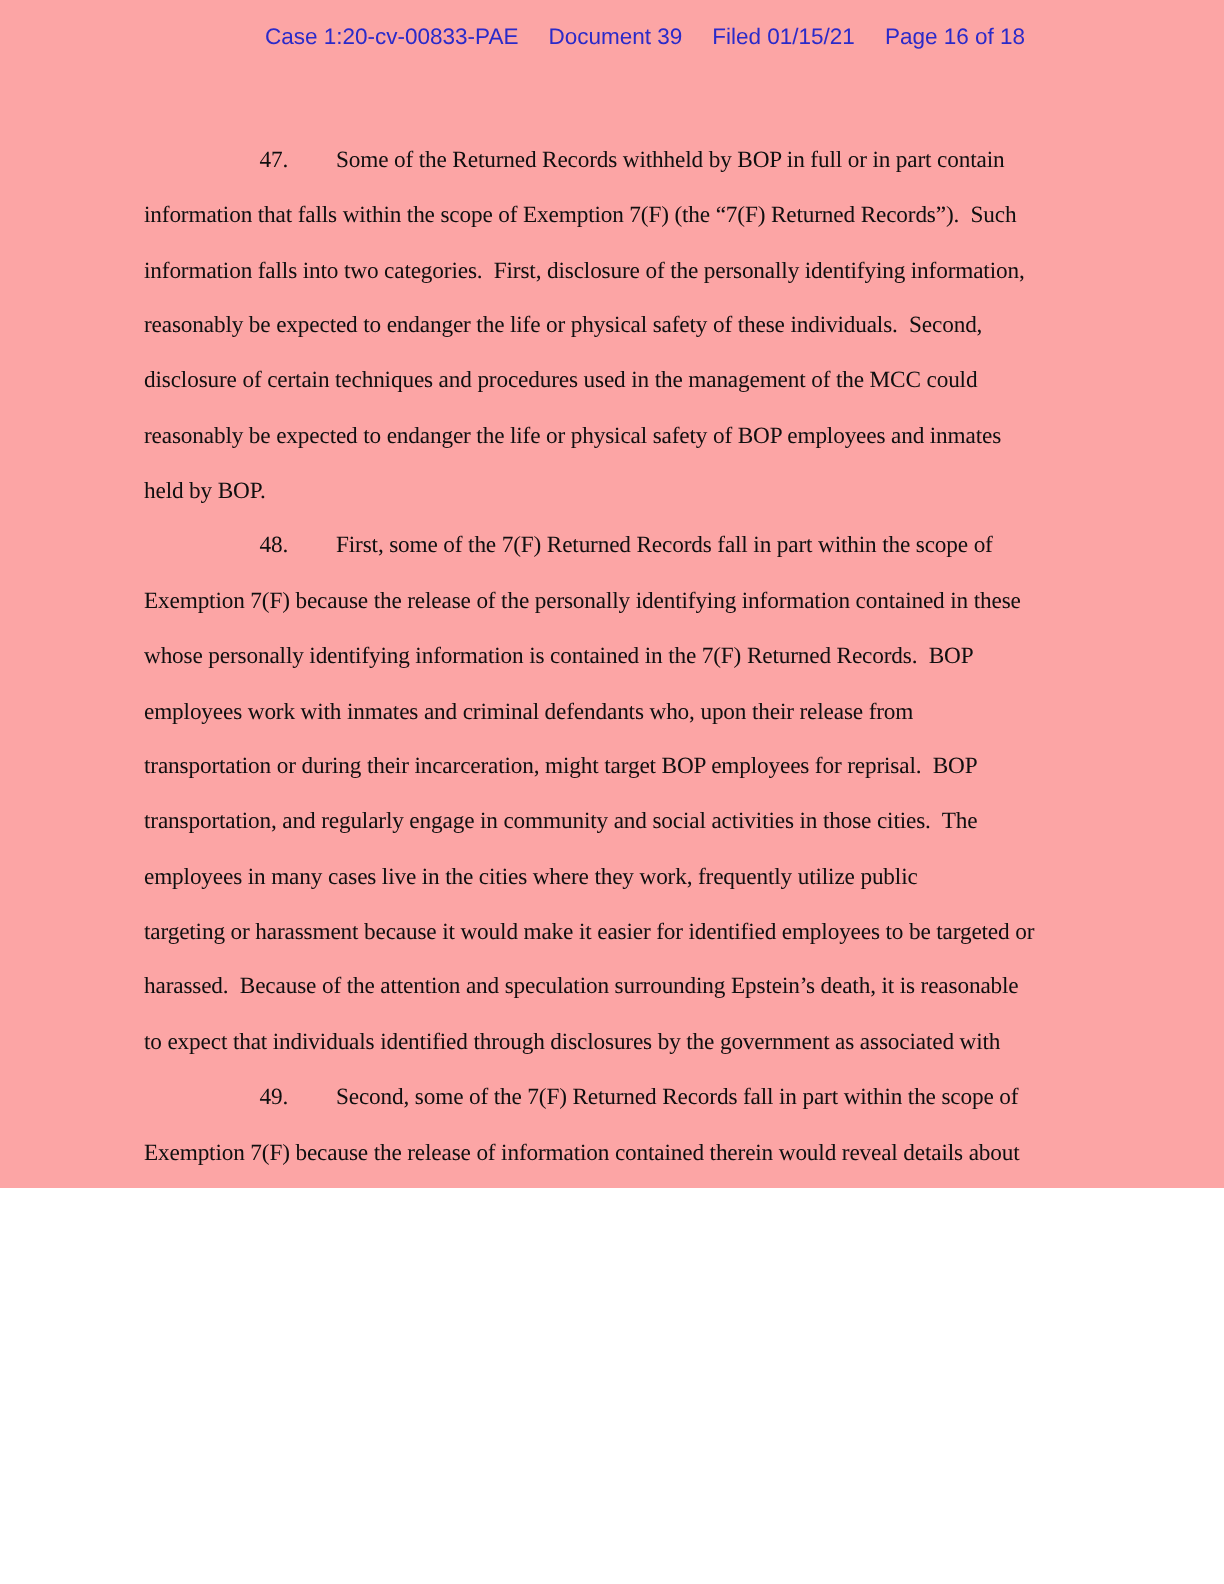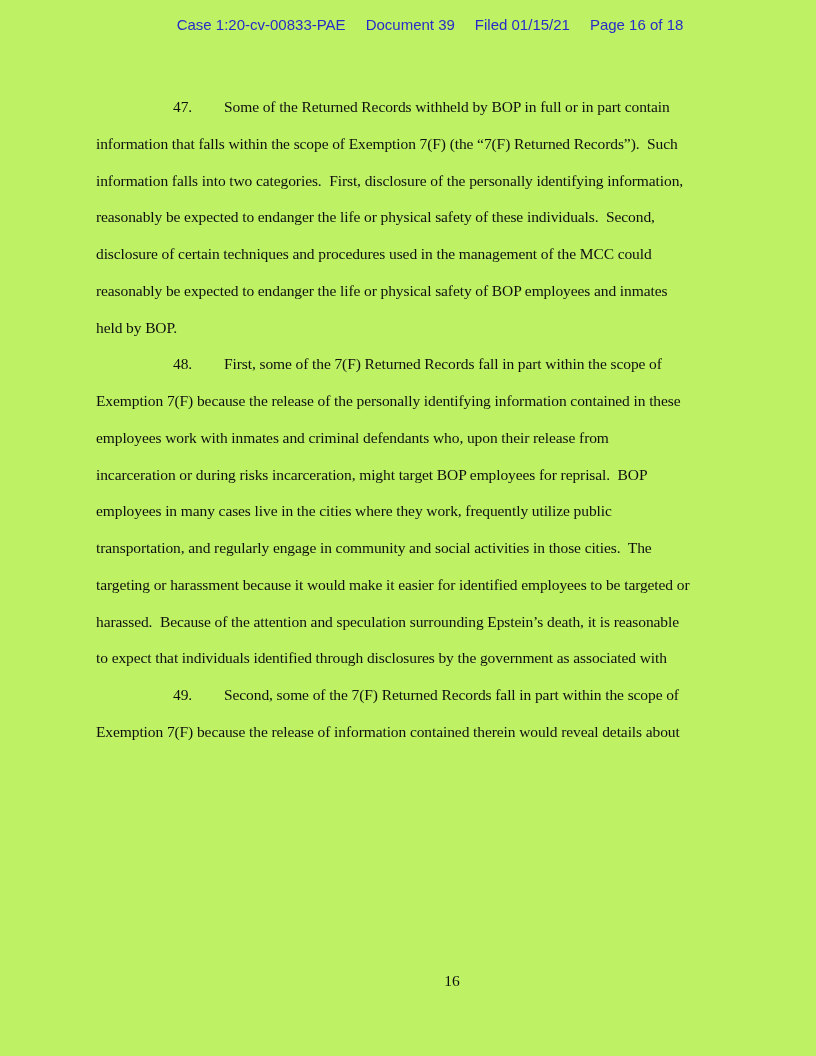--- a/index.html
+++ b/index.html
@@ -1,20 +1,20 @@
 <!DOCTYPE html>
 <html><head>
 <meta charset="utf-8">
 <style>
   html, body { margin: 0; padding: 0; background: #ffffff; }
   .page {
     position: relative;
     width: 816px;
-    height: 1056px;
-    background: #bef264;
+    height: 792px;
+    background: #fca5a5;
     overflow: hidden;
     font-family: "Liberation Serif", serif;
     color: #0f0f0f;
   }
   .case-header {
     position: absolute;
     top: 15px;
     left: 0;
     width: 100%;
     text-align: center;
@@ -74,24 +74,25 @@
       <div class="line">information falls into two categories.  First, disclosure of the personally identifying information,</div>
       <div class="line">reasonably be expected to endanger the life or physical safety of these individuals.  Second,</div>
       <div class="line">disclosure of certain techniques and procedures used in the management of the MCC could</div>
       <div class="line">reasonably be expected to endanger the life or physical safety of BOP employees and inmates</div>
       <div class="line">held by BOP.</div>
     </div>
 
     <div class="para">
       <div class="line"><span class="para-number">48.</span><span>First, some of the 7(F) Returned Records fall in part within the scope of</span></div>
       <div class="line">Exemption 7(F) because the release of the personally identifying information contained in these</div>
+      <div class="line">whose personally identifying information is contained in the 7(F) Returned Records.  BOP</div>
       <div class="line">employees work with inmates and criminal defendants who, upon their release from</div>
-      <div class="line">incarceration or during risks incarceration, might target BOP employees for reprisal.  BOP</div>
+      <div class="line">transportation or during their incarceration, might target BOP employees for reprisal.  BOP</div>
+      <div class="line">transportation, and regularly engage in community and social activities in those cities.  The</div>
       <div class="line">employees in many cases live in the cities where they work, frequently utilize public</div>
-      <div class="line">transportation, and regularly engage in community and social activities in those cities.  The</div>
       <div class="line">targeting or harassment because it would make it easier for identified employees to be targeted or</div>
       <div class="line">harassed.  Because of the attention and speculation surrounding Epstein’s death, it is reasonable</div>
       <div class="line">to expect that individuals identified through disclosures by the government as associated with</div>
     </div>
 
     <div class="para">
       <div class="line"><span class="para-number">49.</span><span>Second, some of the 7(F) Returned Records fall in part within the scope of</span></div>
       <div class="line">Exemption 7(F) because the release of information contained therein would reveal details about</div>
     </div>
 

